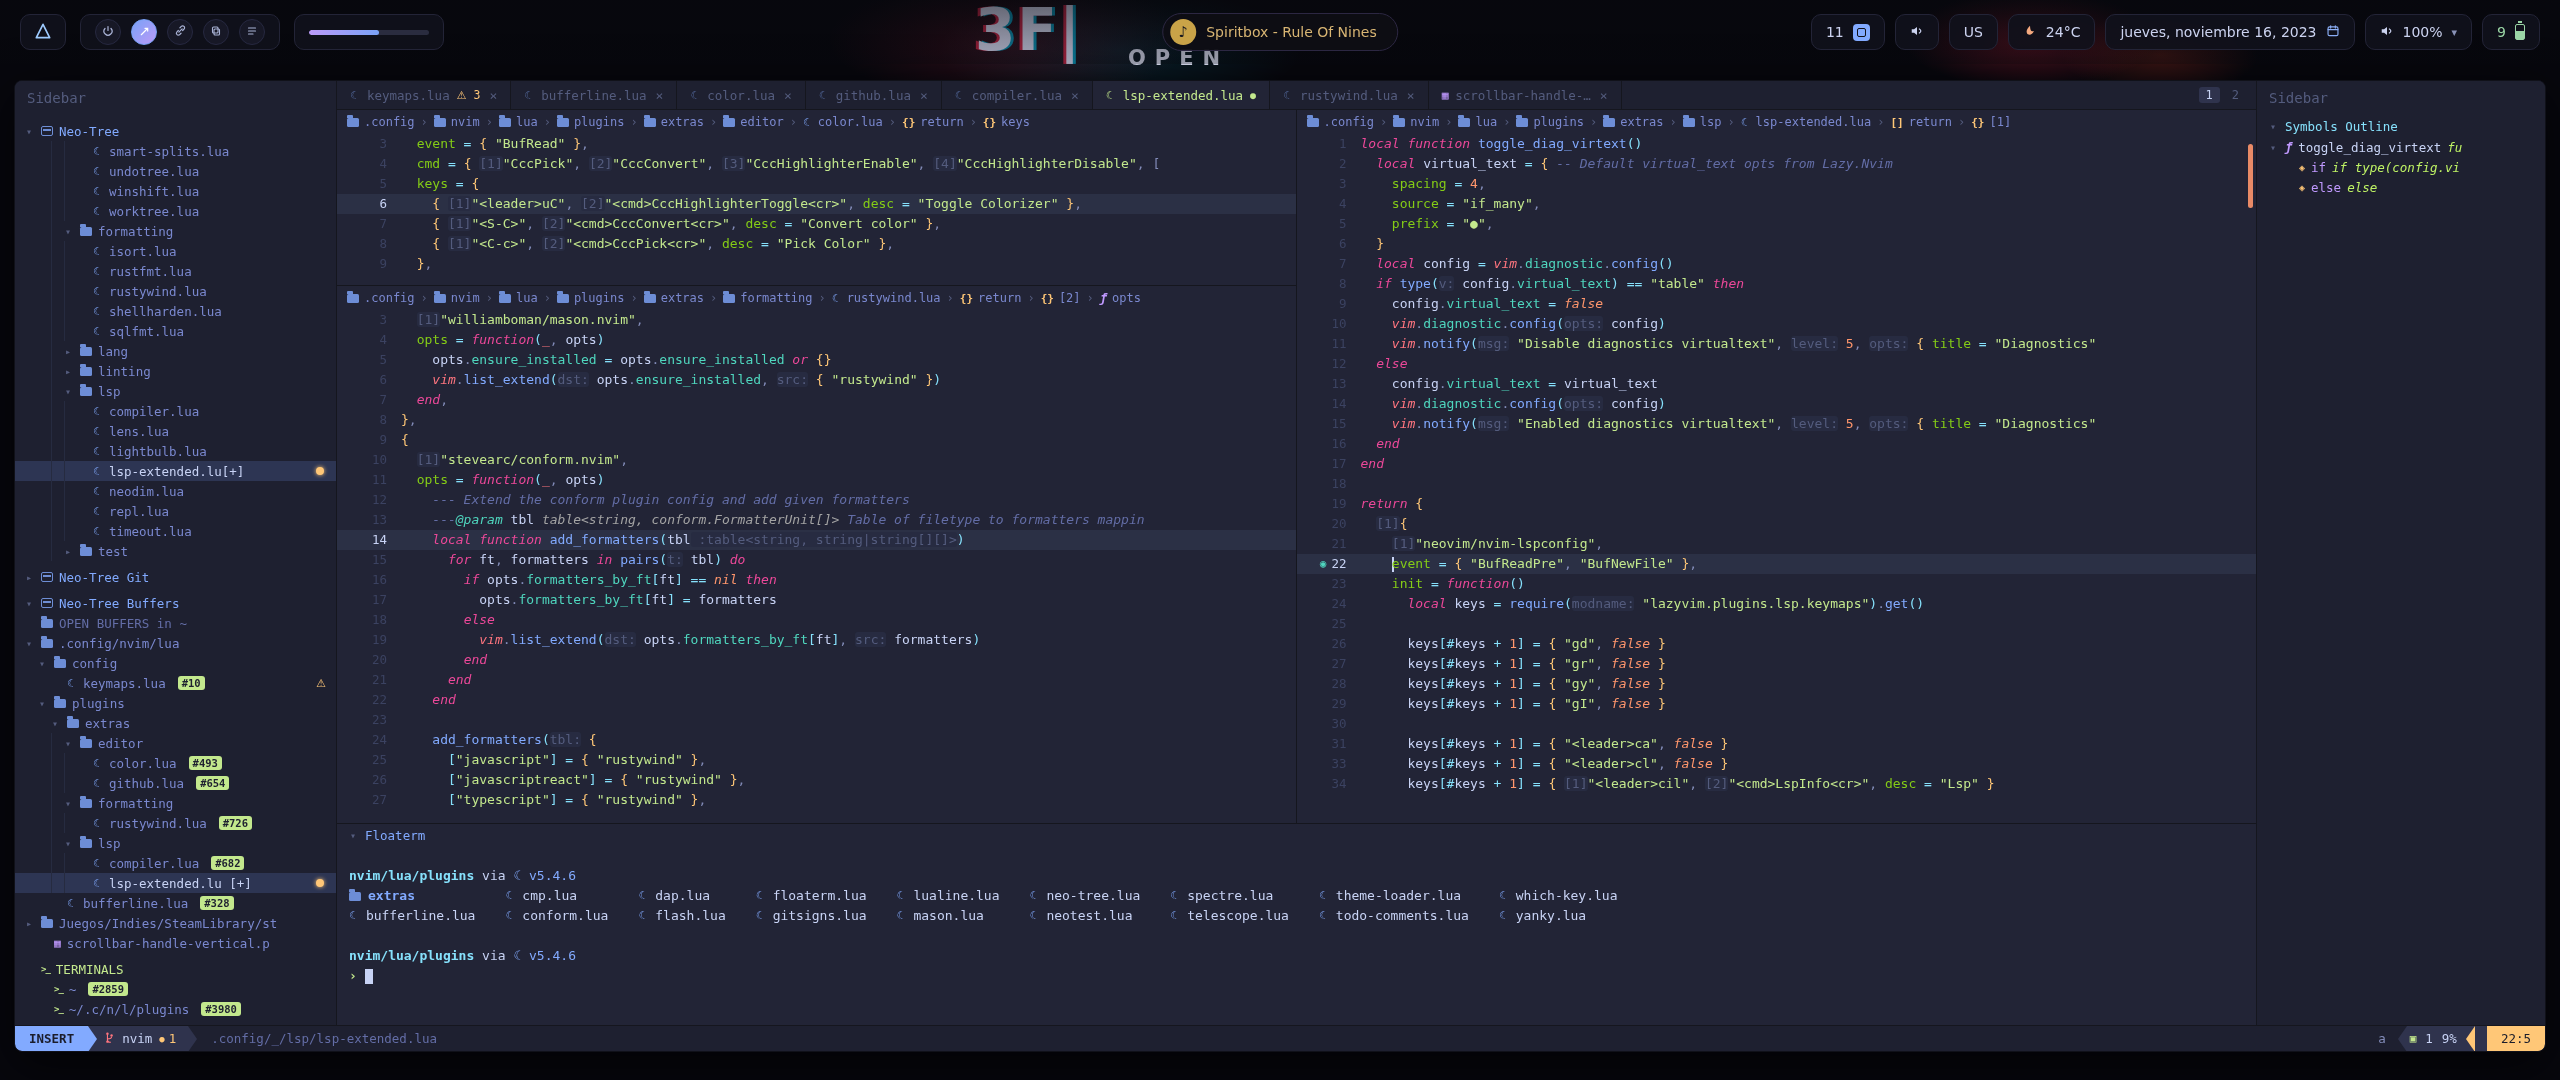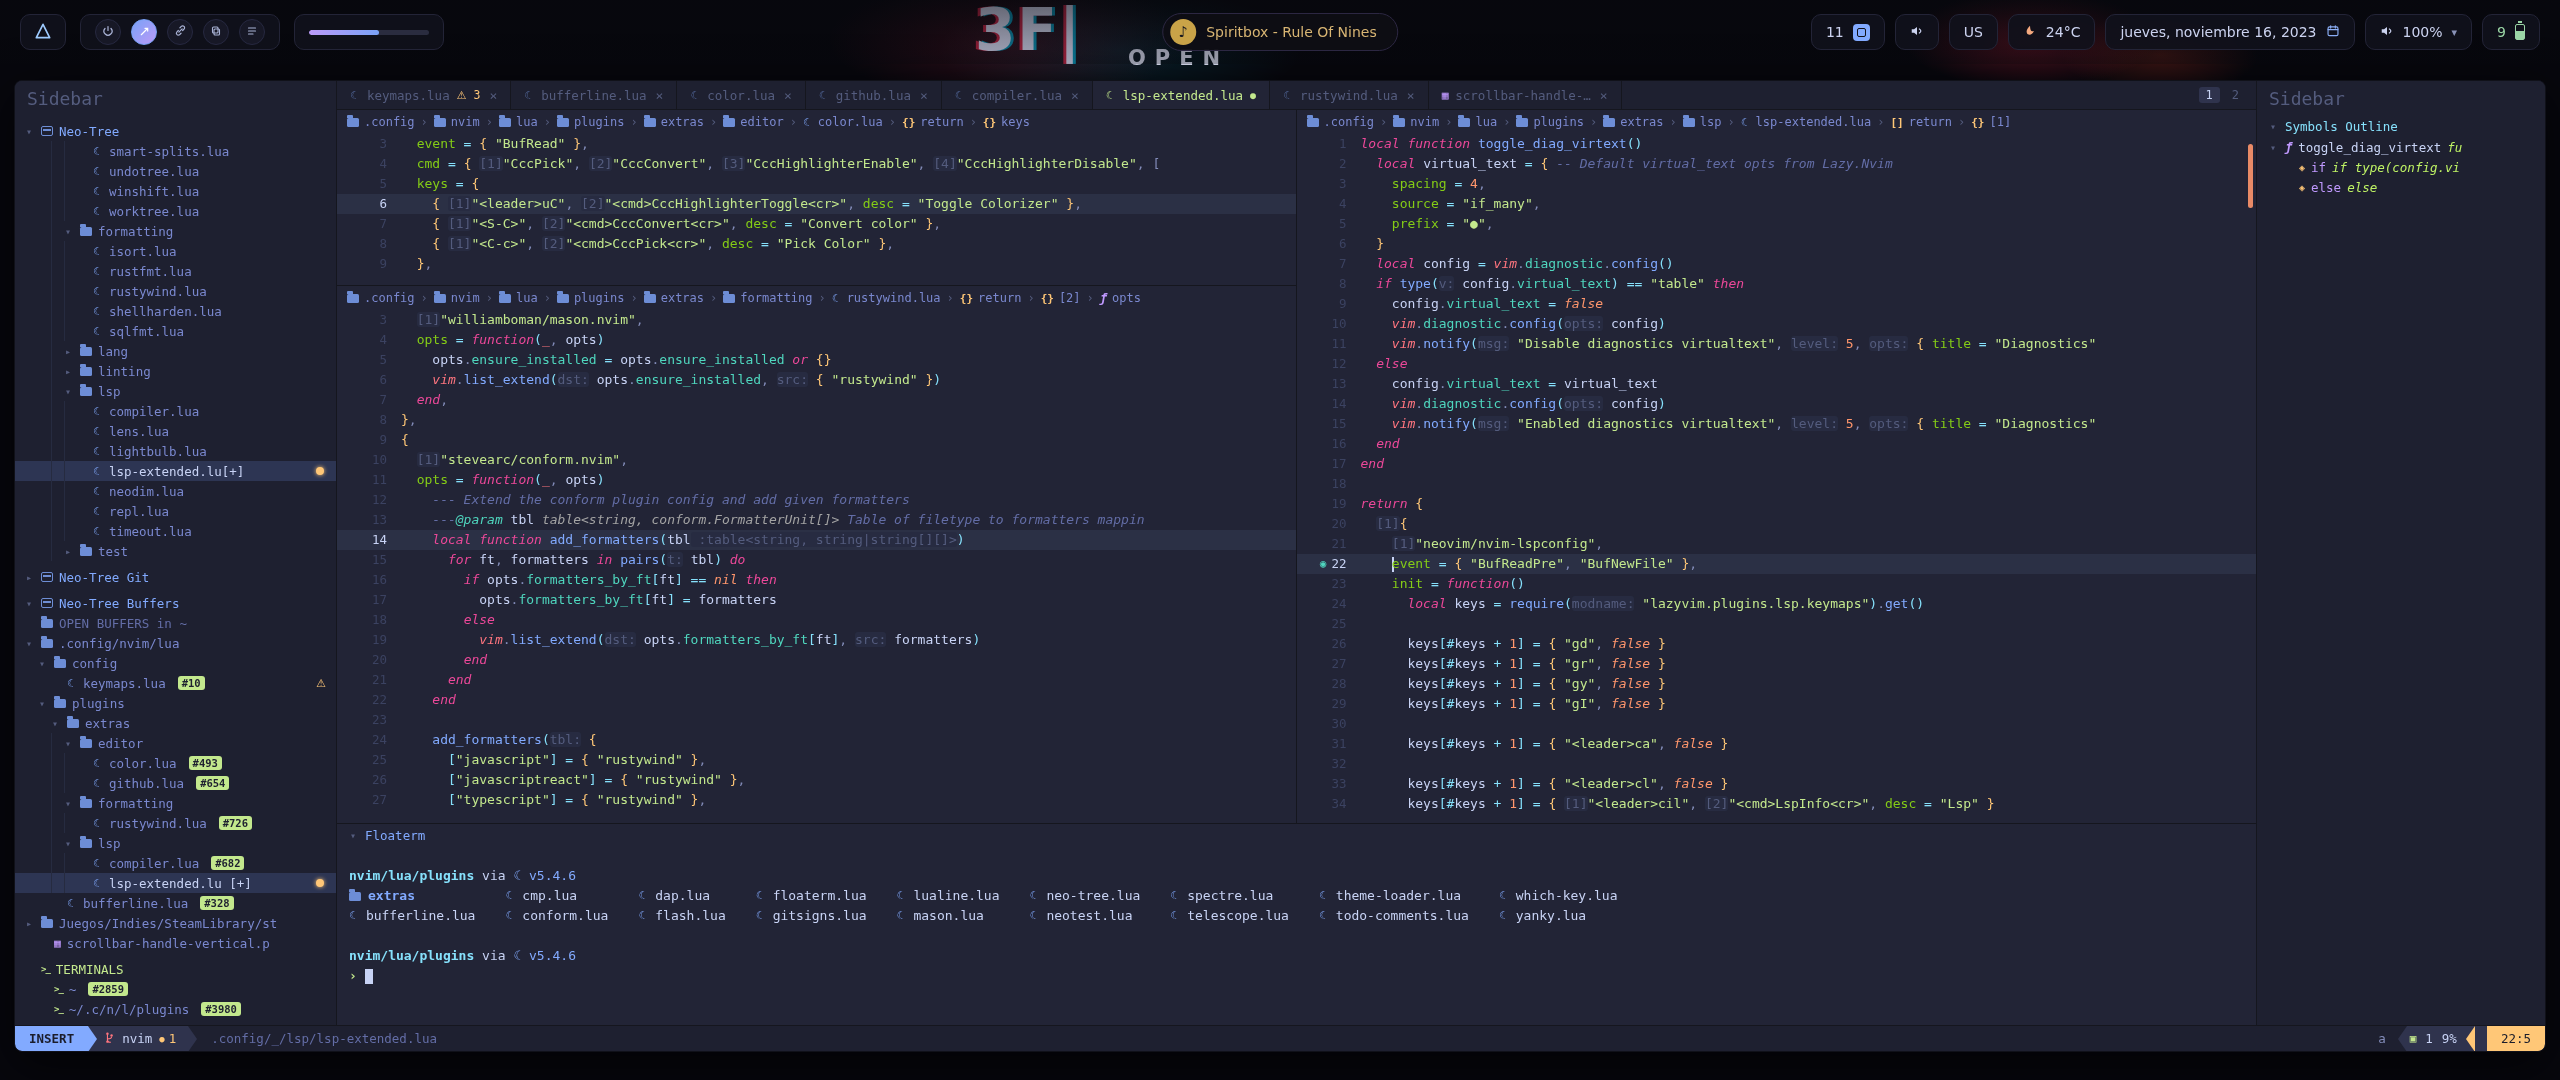--- a/index.html
+++ b/index.html
@@ -47,21 +47,21 @@
   .batt-ico::before{content:"";position:absolute;top:-4px;left:2px;width:4px;height:2px;background:#9ad5a5}
 
   
   .win{position:absolute;left:14px;top:80px;width:2532px;height:972px;background:#222436;
     border:1px solid #101119;border-radius:8px;box-shadow:0 14px 50px rgba(0,0,0,.65);
     display:flex;flex-direction:column;overflow:hidden;z-index:3}
   .win-main{flex:1;display:flex;min-height:0}
   .sb-left{width:322px;background:#1e2030;border-right:1px solid #15161e;display:flex;flex-direction:column;overflow:hidden}
   .sb-right{width:289px;background:#1e2030;border-left:1px solid #15161e;overflow:hidden}
   .center{flex:1;display:flex;flex-direction:column;min-width:0}
-  .sb-title{height:29px;display:flex;align-items:center;padding:17px 12px;color:#545c7e;font-size:18px}
+  .sb-title{height:29px;display:flex;align-items:center;padding:17px 12px;color:#545c7e;font-size:14px}
 
   
   .tabbar{height:29px;background:#1e2030;border-bottom:1px solid #15161e;display:flex;align-items:stretch}
   .tab{display:flex;align-items:center;gap:7px;padding:0 13px;font-size:12.5px;color:#545c7e;
     background:#1e2030;border-right:1px solid #15161e}
   .tab .ico-lua{opacity:.55}
   .tab.active{background:#222436;color:#c3e88d}
   .tab.active .ico-lua{opacity:1;color:#c3e88d}
   .tab-warn{color:#ffc777;font-size:11px;font-family:"DejaVu Sans",sans-serif}
   .tab-warn-n{color:#ffc777;font-size:11.5px}
@@ -783,21 +783,20 @@
               <div class="cl cur"><span class="gut"><span class="sign">◉</span><span>22</span></span><span class="ct"><span class="tk-ws">    </span><span class="caret"></span><span class="tk-prop">event</span><span class="tk-op"> = </span><span class="tk-br">{ </span><span class="tk-str">"BufReadPre"</span><span class="tk-pu">, </span><span class="tk-str">"BufNewFile"</span><span class="tk-br"> }</span><span class="tk-pu">,</span></span></div>
               <div class="cl"><span class="gut"><span>23</span></span><span class="ct"><span class="tk-ws">    </span><span class="tk-prop">init</span><span class="tk-op"> = </span><span class="tk-kw">function</span><span class="tk-pa">()</span></span></div>
               <div class="cl"><span class="gut"><span>24</span></span><span class="ct"><span class="tk-ws">      </span><span class="tk-kw">local </span><span class="tk-var">keys</span><span class="tk-op"> = </span><span class="tk-fn">require</span><span class="tk-pa">(</span><span class="tk-hint">modname:</span><span class="tk-str"> "lazyvim.plugins.lsp.keymaps"</span><span class="tk-pa">)</span><span class="tk-pu">.</span><span class="tk-fn">get</span><span class="tk-pa">()</span></span></div>
               <div class="cl"><span class="gut"><span>25</span></span><span class="ct"></span></div>
               <div class="cl"><span class="gut"><span>26</span></span><span class="ct"><span class="tk-ws">      </span><span class="tk-var">keys</span><span class="tk-pa">[</span><span class="tk-op">#</span><span class="tk-var">keys</span><span class="tk-op"> + </span><span class="tk-num">1</span><span class="tk-pa">]</span><span class="tk-op"> = </span><span class="tk-br">{ </span><span class="tk-str">"gd"</span><span class="tk-pu">, </span><span class="tk-bool">false</span><span class="tk-br"> }</span></span></div>
               <div class="cl"><span class="gut"><span>27</span></span><span class="ct"><span class="tk-ws">      </span><span class="tk-var">keys</span><span class="tk-pa">[</span><span class="tk-op">#</span><span class="tk-var">keys</span><span class="tk-op"> + </span><span class="tk-num">1</span><span class="tk-pa">]</span><span class="tk-op"> = </span><span class="tk-br">{ </span><span class="tk-str">"gr"</span><span class="tk-pu">, </span><span class="tk-bool">false</span><span class="tk-br"> }</span></span></div>
               <div class="cl"><span class="gut"><span>28</span></span><span class="ct"><span class="tk-ws">      </span><span class="tk-var">keys</span><span class="tk-pa">[</span><span class="tk-op">#</span><span class="tk-var">keys</span><span class="tk-op"> + </span><span class="tk-num">1</span><span class="tk-pa">]</span><span class="tk-op"> = </span><span class="tk-br">{ </span><span class="tk-str">"gy"</span><span class="tk-pu">, </span><span class="tk-bool">false</span><span class="tk-br"> }</span></span></div>
               <div class="cl"><span class="gut"><span>29</span></span><span class="ct"><span class="tk-ws">      </span><span class="tk-var">keys</span><span class="tk-pa">[</span><span class="tk-op">#</span><span class="tk-var">keys</span><span class="tk-op"> + </span><span class="tk-num">1</span><span class="tk-pa">]</span><span class="tk-op"> = </span><span class="tk-br">{ </span><span class="tk-str">"gI"</span><span class="tk-pu">, </span><span class="tk-bool">false</span><span class="tk-br"> }</span></span></div>
               <div class="cl"><span class="gut"><span>30</span></span><span class="ct"></span></div>
               <div class="cl"><span class="gut"><span>31</span></span><span class="ct"><span class="tk-ws">      </span><span class="tk-var">keys</span><span class="tk-pa">[</span><span class="tk-op">#</span><span class="tk-var">keys</span><span class="tk-op"> + </span><span class="tk-num">1</span><span class="tk-pa">]</span><span class="tk-op"> = </span><span class="tk-br">{ </span><span class="tk-str">"&lt;leader&gt;ca"</span><span class="tk-pu">, </span><span class="tk-bool">false</span><span class="tk-br"> }</span></span></div>
-              <div class="cl"><span class="gut"><span>32</span></span><span class="ct"></span></div>
               <div class="cl"><span class="gut"><span>33</span></span><span class="ct"><span class="tk-ws">      </span><span class="tk-var">keys</span><span class="tk-pa">[</span><span class="tk-op">#</span><span class="tk-var">keys</span><span class="tk-op"> + </span><span class="tk-num">1</span><span class="tk-pa">]</span><span class="tk-op"> = </span><span class="tk-br">{ </span><span class="tk-str">"&lt;leader&gt;cl"</span><span class="tk-pu">, </span><span class="tk-bool">false</span><span class="tk-br"> }</span></span></div>
               <div class="cl"><span class="gut"><span>34</span></span><span class="ct"><span class="tk-ws">      </span><span class="tk-var">keys</span><span class="tk-pa">[</span><span class="tk-op">#</span><span class="tk-var">keys</span><span class="tk-op"> + </span><span class="tk-num">1</span><span class="tk-pa">]</span><span class="tk-op"> = </span><span class="tk-br">{ </span><span class="tk-hint">[1]</span><span class="tk-str">"&lt;leader&gt;cil"</span><span class="tk-pu">, </span><span class="tk-hint">[2]</span><span class="tk-str">"&lt;cmd&gt;LspInfo&lt;cr&gt;"</span><span class="tk-pu">, </span><span class="tk-prop">desc</span><span class="tk-op"> = </span><span class="tk-str">"Lsp"</span><span class="tk-br"> }</span></span></div>
             </div>
           <div class="scrollmark"></div>
         </div>
       </div>
 
       <div class="floaterm">
         <div class="ft-title">
           <span class="sb-arrow">▾</span>

